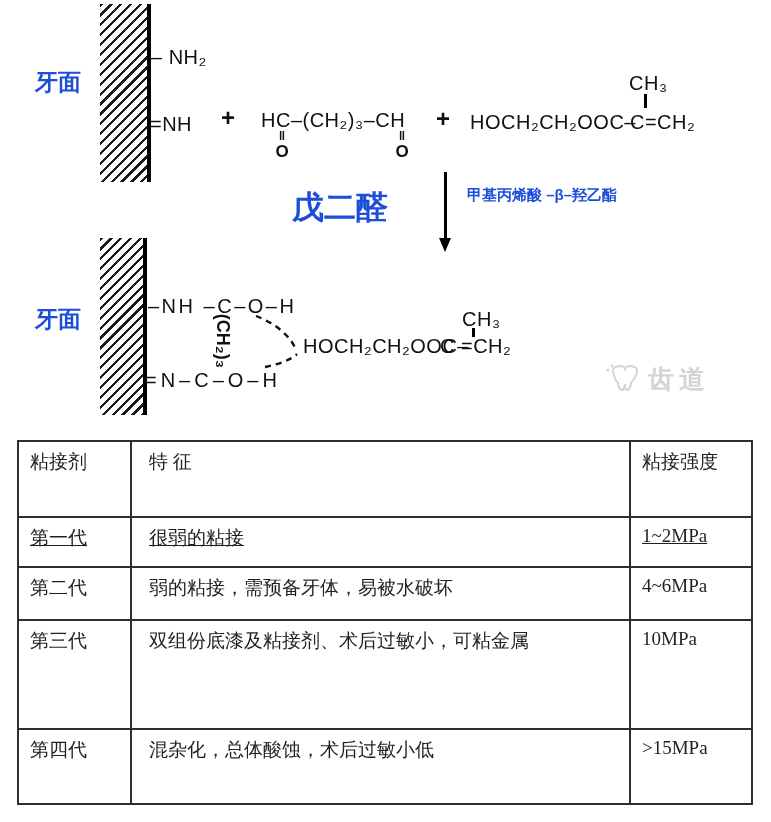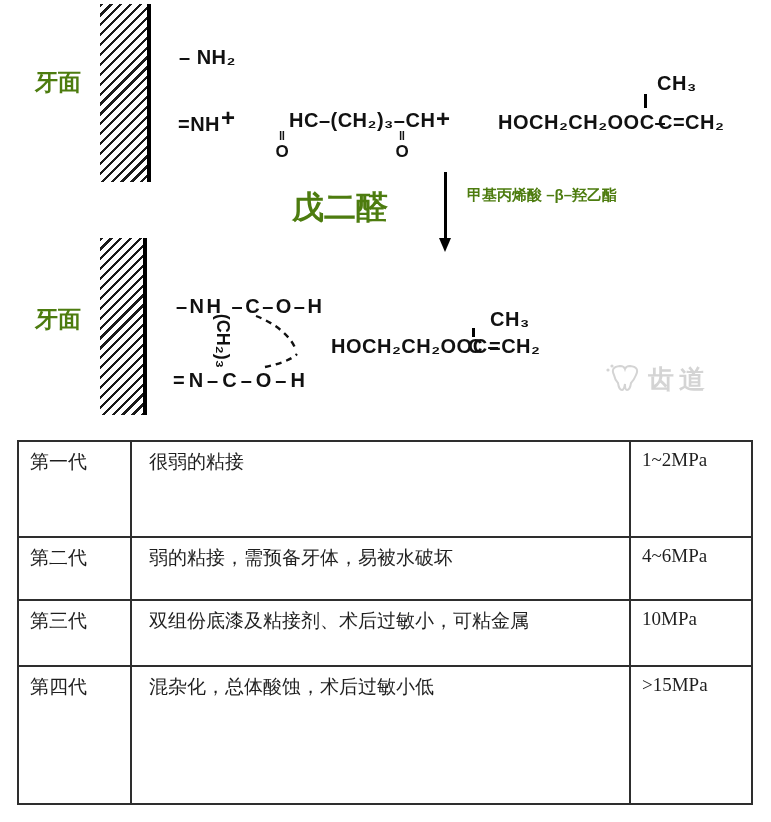--- a/index.html
+++ b/index.html
@@ -7,22 +7,22 @@
     position:relative; width:771px; height:822px; background:#ffffff;
     font-family:"Liberation Sans", sans-serif; color:#161616; overflow:hidden;
   }
 
   
   .wall {
     position:absolute;
     background: repeating-linear-gradient(135deg, #1a1a1a 0px, #1a1a1a 2.2px, #ffffff 2.2px, #ffffff 7px);
     border-right:4px solid #000;
   }
-  .cjk-label { position:absolute; font-weight:bold; color:#4d7c0f; white-space:nowrap; }
-  .formula  { position:absolute; font-weight:bold; color:#111; white-space:nowrap; font-size:20px; letter-spacing:0.5px;margin-left:28px; }
+  .cjk-label { position:absolute; font-weight:bold; color:#1d4ed8; white-space:nowrap; }
+  .formula  { position:absolute; font-weight:normal; color:#111; white-space:nowrap; font-size:20px; letter-spacing:0.5px; }
   .plus     { position:absolute; font-weight:bold; color:#111; font-size:24px; line-height:1; }
   .carbonyl {
     position:absolute; display:flex; flex-direction:column; align-items:center;
     width:20px; line-height:1; font-weight:bold; color:#111;
   }
   .carbonyl .db { font-size:13px; letter-spacing:0; }
   .carbonyl .ox { font-size:17px; margin-top:1px; }
   .vbond { position:absolute; width:3px; background:#000; }
   .arrow-line { position:absolute; left:444px; top:172px; width:3px; height:66px; background:#000; }
   .arrow-head {
@@ -48,24 +48,24 @@
   }
   table.adh td, table.adh th {
     border:2px solid #2e2e2e; vertical-align:top; text-align:left;
     font-weight:normal; padding:7px 6px 0 11px; white-space:nowrap; overflow:hidden;
   }
   table.adh col.c1 { width:113px; }
   table.adh col.c2 { width:499px; }
   table.adh col.c3 { width:122px; }
   table.adh td.feat, table.adh th.feat { padding-left:17px; }
   table.adh tr:nth-child(1) { height:55px; }
-  table.adh tr:nth-child(2) { height:36px; }
+  table.adh tr:nth-child(2) { height:36px;text-decoration:underline; }
   table.adh tr:nth-child(3) { height:38px; }
   table.adh tr:nth-child(4) { height:79px; }
-  table.adh tr:nth-child(5) { height:54px;text-decoration:underline; }
+  table.adh tr:nth-child(5) { height:54px; }
   table.adh tr:nth-child(6) { height:79px; }
 </style>
 </head>
 <body>
 
 <div class="canvas">
 
   <div>
 
     <div class="wall" style="left:100px; top:4px; width:47px; height:178px;"></div>
@@ -128,20 +128,25 @@
     </div>
   </div>
 
   <table class="adh">
     <colgroup>
         <col class="c1">
         <col class="c2">
         <col class="c3">
       </colgroup>
     <tbody>
+        <tr>
+      <th>粘接剂</th>
+      <th class="feat">特 征</th>
+      <th>粘接强度</th>
+    </tr>
     <tr>
       <td>第一代</td>
       <td class="feat">很弱的粘接</td>
       <td>1~2MPa</td>
     </tr>
     <tr>
       <td>第二代</td>
       <td class="feat">弱的粘接，需预备牙体，易被水破坏</td>
       <td>4~6MPa</td>
     </tr>

